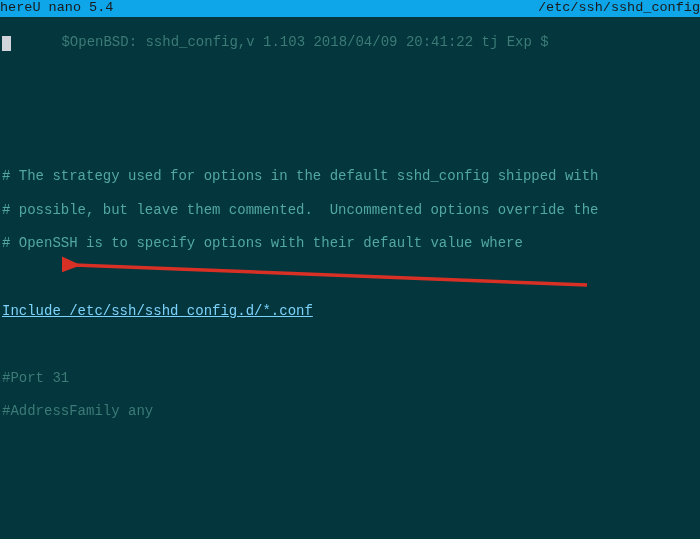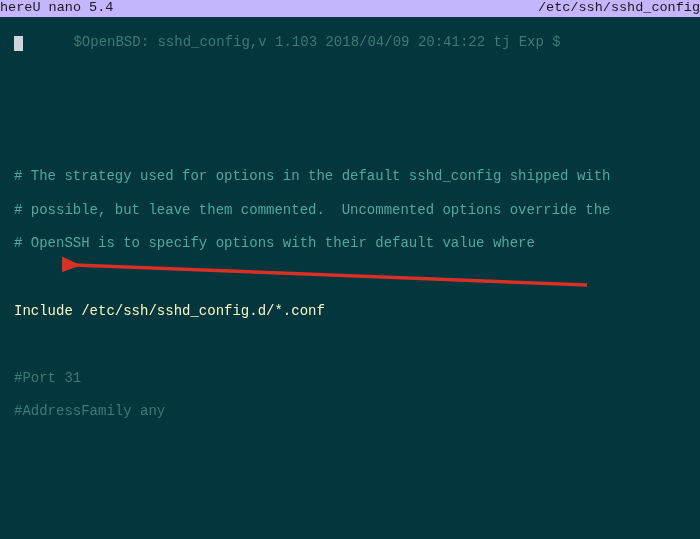--- a/index.html
+++ b/index.html
@@ -9,52 +9,52 @@
       background: #03363d;
       font-family: 'Courier New', Courier, monospace;
       font-size: 14px;
       line-height: 16.8px;
       overflow: hidden;
       color: #52a8a1;
     }
     .title-bar {
       width: 100%;
       height: 17px;
-      background: #c4b5fd;
+      background: #0ea5e9;
       color: #1a1a1a;
       display: flex;
       align-items: center;
       font-size: 13.5px;
       white-space: pre;
       position: relative;
     }
     .title-left {
       position: absolute;
       left: 0;
     }
     .title-center {
       width: 100%;
       text-align: right;
     }
     .editor {
       padding: 0;
       white-space: pre;
     }
-    .line { white-space: pre; height: 16.8px; margin-left: 12px; }
+    .line { white-space: pre; height: 16.8px; }
     .cursor-block {
       display: inline-block;
       width: 9px;
       height: 15px;
       background: #d1d5db;
       vertical-align: text-bottom;
       margin-left: 0;
       position: relative;
       top: 1px;
     }
-    .white-text { color: #fef9c3; }
+    .white-text { color: #7dd3fc; text-decoration: underline; }
     .dim-teal { color: #3c7b76; }
     .pad-left { padding-left: 2px; }
     .arrow-container {
       position: absolute;
       left: 62px;
       top: 254px;
       width: 528px;
       height: 40px;
       pointer-events: none;
     }

